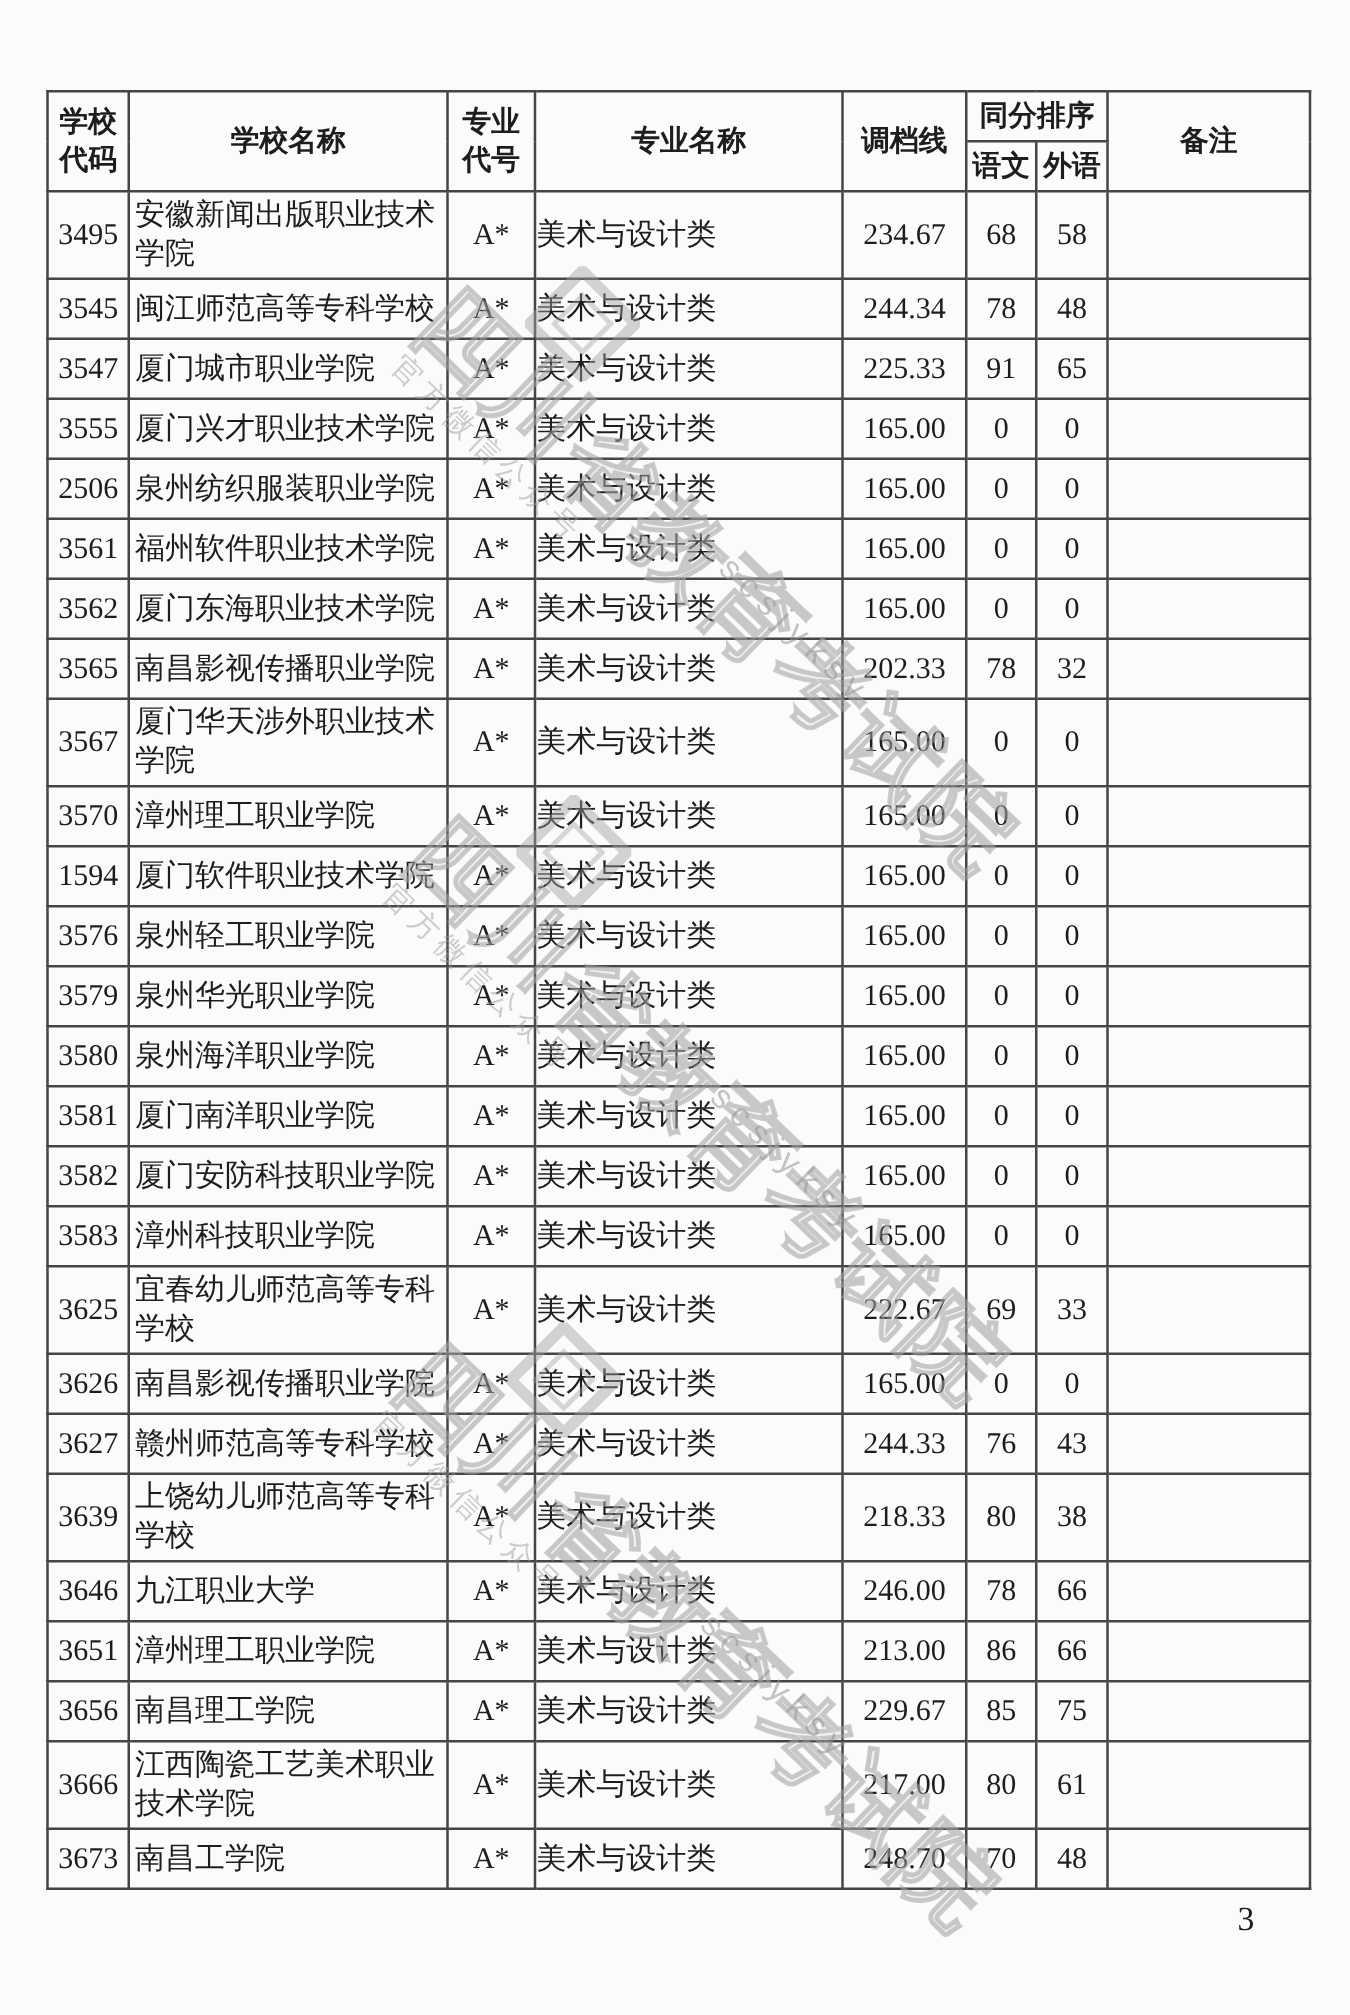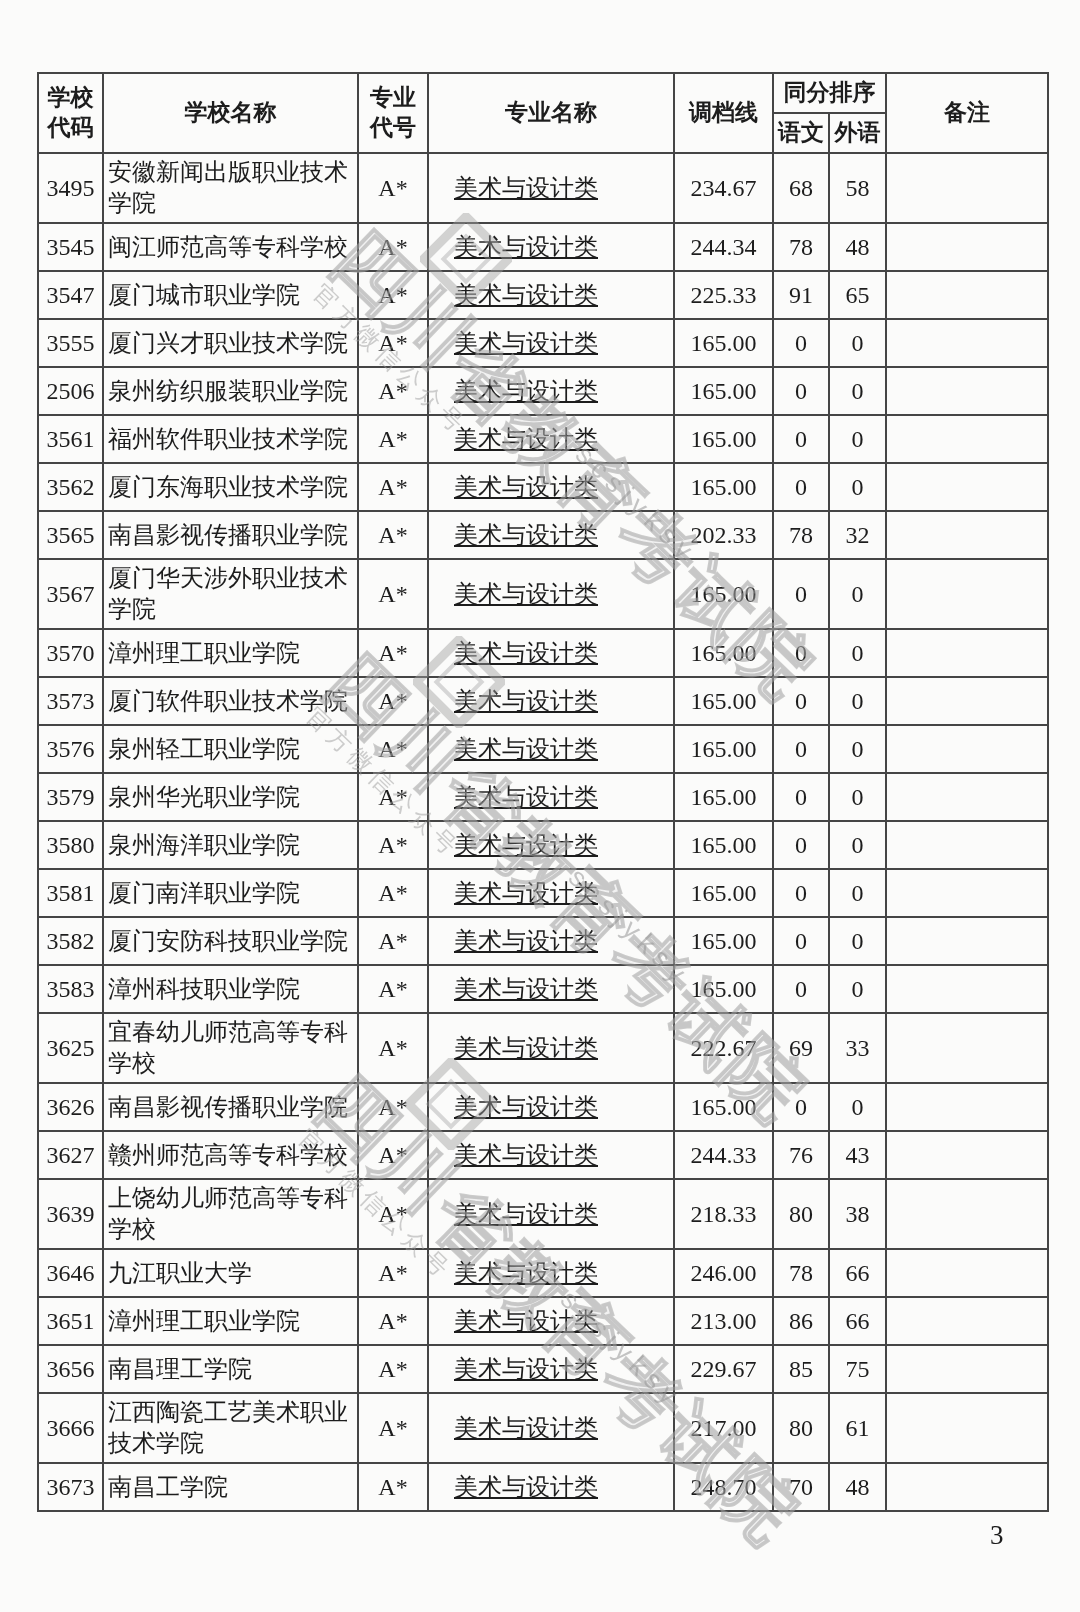--- a/index.html
+++ b/index.html
@@ -37,21 +37,21 @@
   .score-table thead tr.h2 { height: 40px; }
   .score-table tbody td {
     font-size: 24px;
     line-height: 31px;
     height: 40px;
     vertical-align: middle;
     padding: 3px 3px;
   }
   .score-table tbody td.c { text-align: center; }
   .score-table tbody td.l { text-align: left; padding-left: 4px; }
-  .score-table tbody td.major-cell { padding-left: 25px; text-decoration: underline; }
+  .score-table tbody td.major-cell { padding-left: 0; }
 
   
   .page-number {
     position: absolute;
     left: 990px; top: 1520px;
     font-size: 27px;
     z-index: 2;
   }
 
   
@@ -252,21 +252,21 @@
           <td class="c">3570</td>
           <td class="l">漳州理工职业学院</td>
           <td class="c">A*</td>
           <td class="l major-cell">美术与设计类</td>
           <td class="c">165.00</td>
           <td class="c">0</td>
           <td class="c">0</td>
           <td class="c"></td>
         </tr>
         <tr>
-          <td class="c">3573</td>
+          <td class="c">1594</td>
           <td class="l">厦门软件职业技术学院</td>
           <td class="c">A*</td>
           <td class="l major-cell">美术与设计类</td>
           <td class="c">165.00</td>
           <td class="c">0</td>
           <td class="c">0</td>
           <td class="c"></td>
         </tr>
         <tr>
           <td class="c">3576</td>

